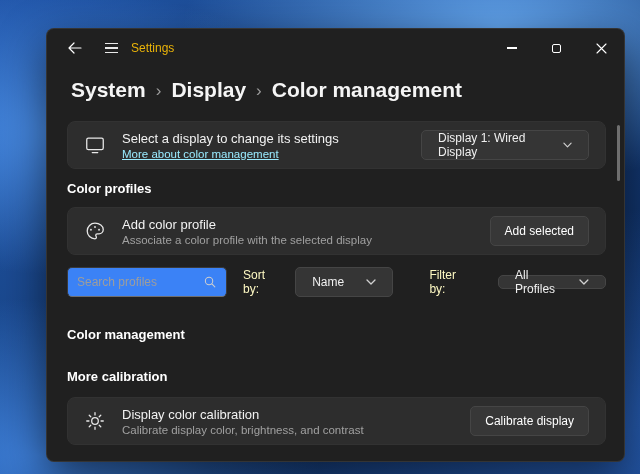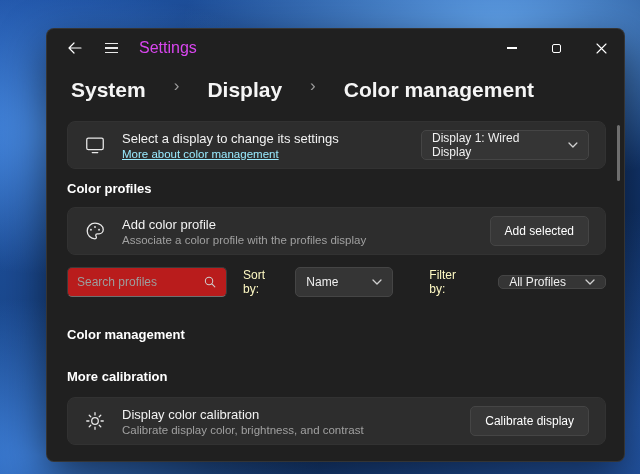--- a/index.html
+++ b/index.html
@@ -23,69 +23,69 @@
     box-shadow:0 16px 44px rgba(0,0,0,0.55);
     overflow:hidden;
   }
 
   
   .titlebar { height:38px; display:flex; align-items:center; padding:0 0 0 12px; }
   .tb-btn { width:32px; height:28px; display:flex; align-items:center; justify-content:center;
             background:transparent; border:none; border-radius:4px; cursor:default; margin-right:4px; }
   .burger { display:flex; flex-direction:column; gap:3px; }
   .burger i { display:block; width:13px; height:1.4px; background:#e8e8e8; }
-  .tb-title { font-size:16px; color:#d946ef; margin-left:8px; }
+  .tb-title { font-size:12px; color:#eab308; }
   .win-controls { margin-left:auto; display:flex; height:100%; }
   .wc-btn { width:45px; height:100%; display:flex; align-items:center; justify-content:center;
             background:transparent; border:none; cursor:default; }
   .ic-min { display:block; width:10px; height:1.2px; background:#fff; }
   .ic-max { display:block; width:9px; height:9px; border:1.1px solid #fff; border-radius:2px; }
 
   
-  .breadcrumb { display:flex; gap:28px; padding:8px 24px 0 24px; }
+  .breadcrumb { display:flex; align-items:center; gap:10px; padding:8px 24px 0 24px; }
   .crumb { font-size:21px; font-weight:600; color:#f5f5f5; line-height:30px; cursor:default; }
   .crumb-sep { font-size:17px; color:#9d9d9d; padding-top:1px; }
 
   
   .content { padding:16px 18px 0 20px; }
 
   .card {
     background:#2d2d2d; border:1px solid #323232; border-radius:8px;
     display:flex; align-items:center; padding:8px 16px; height:48px;
   }
   .card-icon { flex:0 0 auto; margin-right:16px; }
   .card-text { display:flex; flex-direction:column; gap:2px; min-width:0; }
   .card-title { font-size:13px; color:#f2f2f2; }
   .card-sub { font-size:11.5px; color:#a0a0a0; }
   .card-link { font-size:11.5px; color:#99ebff; text-decoration:underline; cursor:pointer; }
 
   .dropdown {
     display:flex; align-items:center; justify-content:space-between; gap:8px;
     background:#353535; border:1px solid #454545; border-radius:5px;
-    padding:6px 10px; font-size:12px; color:#f0f0f0; cursor:default;
+    padding:6px 16px; font-size:12px; color:#f0f0f0; cursor:default;
   }
   .dd-display { margin-left:auto; width:168px; height:30px; }
 
   .btn {
     margin-left:auto; background:#373737; border:1px solid #454545; border-radius:5px;
     padding:7px 14px; font-size:12px; color:#fff; cursor:default; white-space:nowrap;
   }
 
   .section-heading { font-size:13px; font-weight:700; color:#fff; line-height:16px; }
   .h-profiles { margin-top:12px; }
   .h-mgmt { margin-top:30px; }
   .h-calib { margin-top:26px; }
   .card-profiles { margin-top:10px; }
   .card-calib { margin-top:12px; }
 
   
   .controls-row { display:flex; align-items:center; margin-top:12px; }
   .search-box {
     display:flex; align-items:center; width:160px; height:30px;
-    background:#b91c1c; border:1px solid #3a3a3a; border-bottom:1px solid #6f6f6f;
+    background:#3b82f6; border:1px solid #3a3a3a; border-bottom:1px solid #6f6f6f;
     border-radius:5px; padding:0 9px;
   }
   .search-box input { flex:1; min-width:0; background:transparent; border:none; outline:none;
                       color:#fff; font-size:12px; font-family:inherit; }
   .search-box input::placeholder { color:#9d9d9d; }
   .toolbar-label { font-size:12px; color:#fef9c3; }
   .lbl-sort { margin-left:16px; }
   .dd-sort { margin-left:12px; width:100px; height:30px; }
   .lbl-filter { margin-left:36px; }
   .dd-filter { margin-left:24px; width:110px; height:14px; }
@@ -161,21 +161,21 @@
 
       <div class="card card-profiles">
         <svg class="card-icon" width="22" height="22" viewBox="0 0 24 24" fill="none" stroke="#e8e8e8" stroke-width="1.4" stroke-linecap="round">
           <path d="M12 3.5c-4.7 0-8.5 3.8-8.5 8.5s3.8 8.5 8.5 8.5c.9 0 1.6-.7 1.6-1.6 0-.4-.15-.8-.4-1.1-.25-.3-.4-.7-.4-1.1 0-.9.7-1.6 1.6-1.6h1.9c2.6 0 4.7-2.1 4.7-4.7 0-3.9-4-6.9-9-6.9z"></path>
           <circle cx="7.6" cy="10.6" r="1" fill="#e8e8e8" stroke="none"></circle>
           <circle cx="12" cy="7.6" r="1" fill="#e8e8e8" stroke="none"></circle>
           <circle cx="16.4" cy="10.6" r="1" fill="#e8e8e8" stroke="none"></circle>
         </svg>
         <div class="card-text">
           <span class="card-title">Add color profile</span>
-          <span class="card-sub">Associate a color profile with the profiles display</span>
+          <span class="card-sub">Associate a color profile with the selected display</span>
         </div>
         <button class="btn">Add selected</button>
       </div>
 
       <div class="controls-row">
         <div class="search-box">
           <input placeholder="Search profiles" style="">
           <svg width="14" height="14" viewBox="0 0 22 22" fill="none" stroke="#cfcfcf" stroke-width="1.6" stroke-linecap="round">
             <circle cx="9.5" cy="9.5" r="5.8"></circle>
             <line x1="14" y1="14" x2="18.6" y2="18.6"></line>

